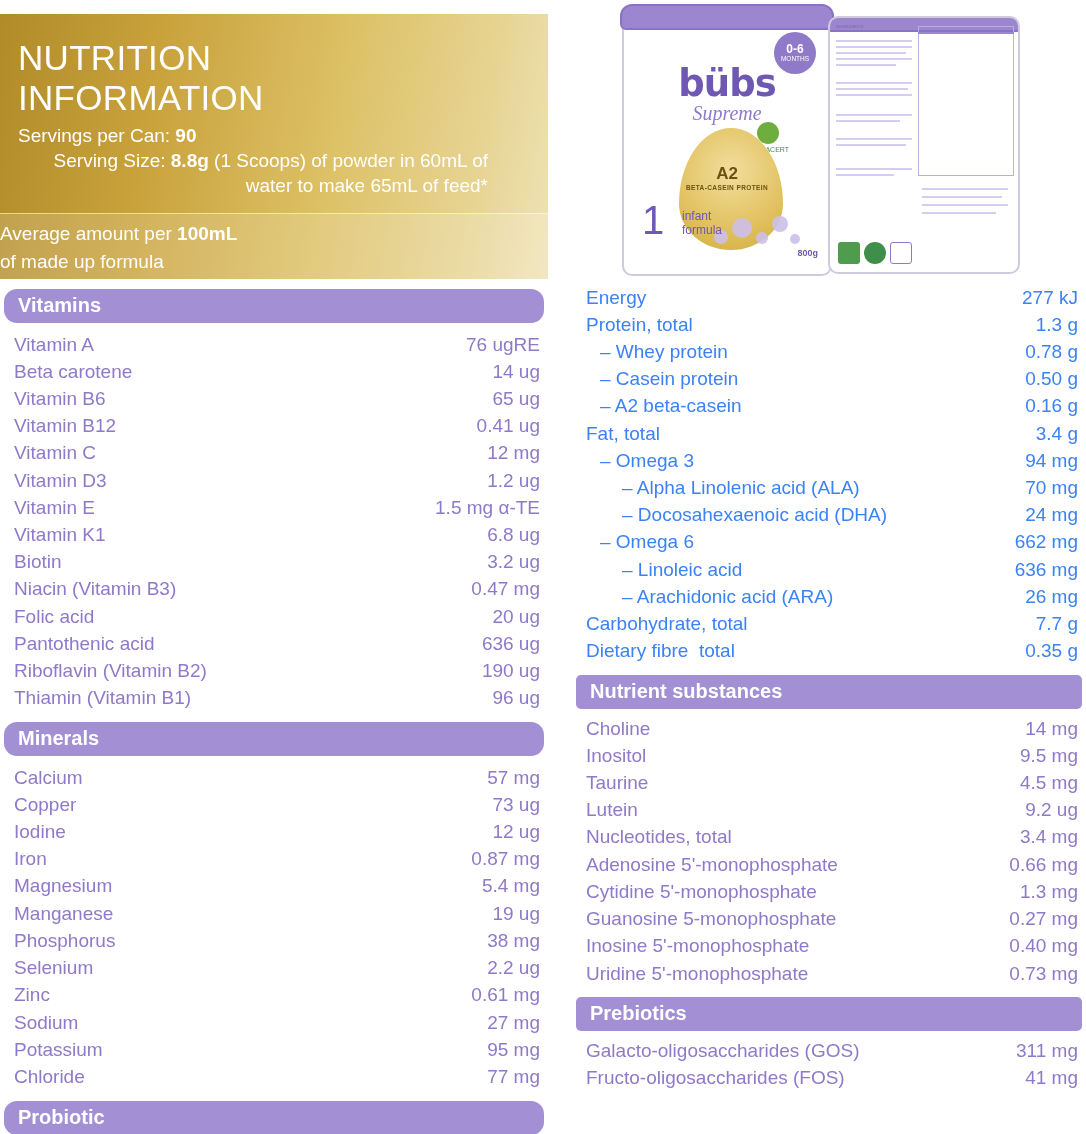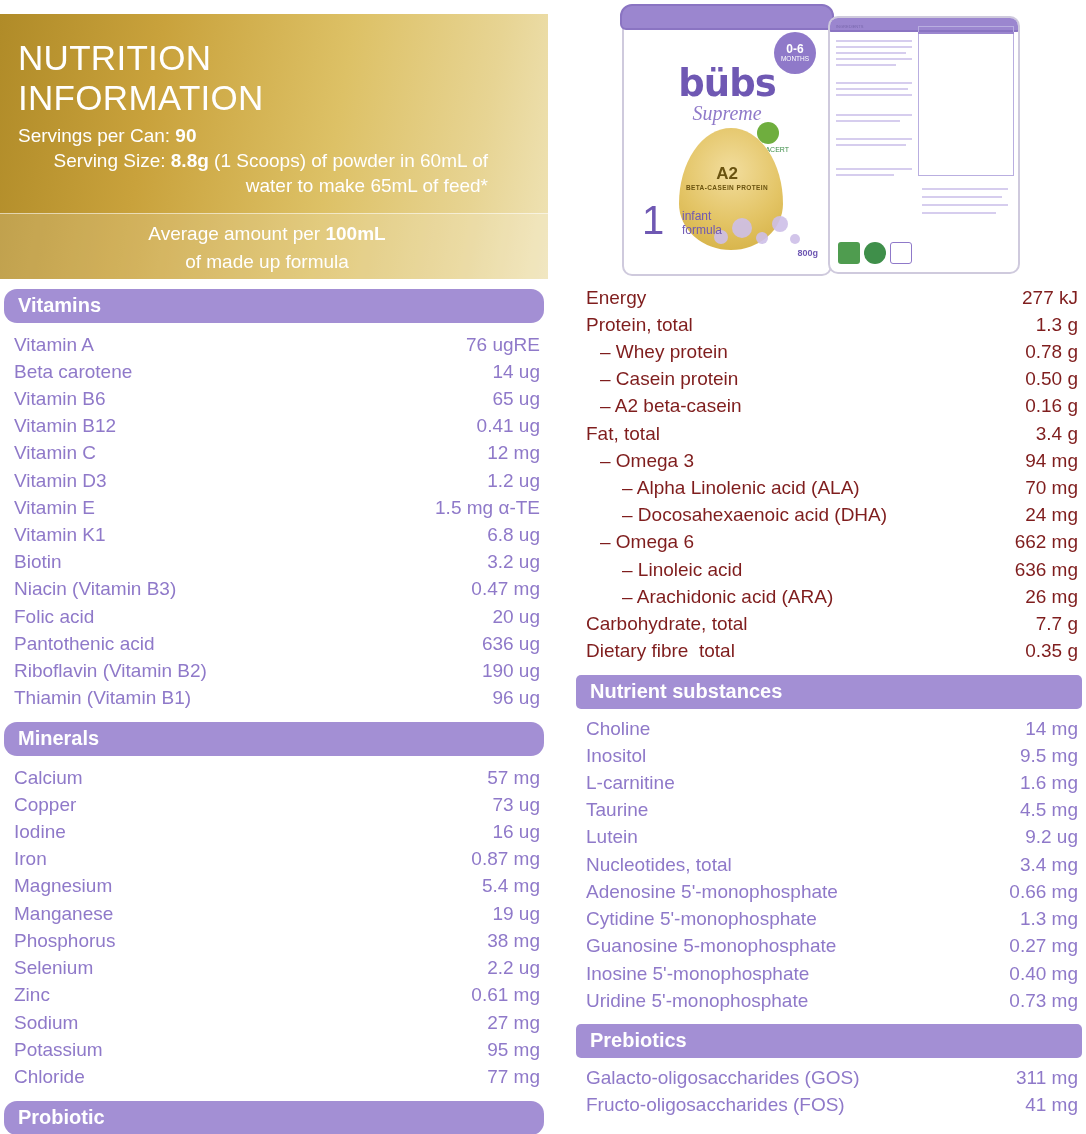--- a/index.html
+++ b/index.html
@@ -50,21 +50,21 @@
     line-height: 1.32;
     max-width: 470px;
     text-align: right;
   }
   .avg-band {
     position: absolute;
     left: 0; right: 0; bottom: 0;
     height: 66px;
     background: rgba(255,255,255,0.16);
     border-top: 1px solid rgba(255,255,255,0.55);
-    text-align: center;
+    text-align: left;
     padding: 6px 14px 0 0;
     font-size: 19px;
     line-height: 1.45;
     color: #ffffff;
   }
   .avg-band b { font-weight: bold; }
 
   
   .sec-bar {
     background: #a38fd4;
@@ -84,21 +84,21 @@
     justify-content: space-between;
     align-items: baseline;
     font-size: 19px;
     line-height: 1.38;
     padding: 0.5px 0;
   }
   .row .label { white-space: pre; }
   .row .value { text-align: center; white-space: nowrap; padding-right: 4px; }
 
   .purple .label, .purple .value { color: #8f79c9; }
-  .gold .label, .gold .value { color: #7f1d1d; }
+  .gold .label, .gold .value { color: #3b82f6; }
 
   .indent1 .label { padding-left: 14px; }
   .indent2 .label { padding-left: 36px; }
 
   
   .right-col {
     position: absolute;
     left: 572px; top: 0px;
     width: 514px;
   }
@@ -321,21 +321,21 @@
         <div class="row purple">
           <span class="label">Calcium</span>
           <span class="value">57 mg</span>
         </div>
         <div class="row purple">
           <span class="label">Copper</span>
           <span class="value">73 ug</span>
         </div>
         <div class="row purple">
           <span class="label">Iodine</span>
-          <span class="value">16 ug</span>
+          <span class="value">12 ug</span>
         </div>
         <div class="row purple">
           <span class="label">Iron</span>
           <span class="value">0.87 mg</span>
         </div>
         <div class="row purple">
           <span class="label">Magnesium</span>
           <span class="value">5.4 mg</span>
         </div>
         <div class="row purple">
@@ -502,24 +502,20 @@
     <div class="right-rows" id="nutrient-rows">
         <div class="row purple">
           <span class="label">Choline</span>
           <span class="value">14 mg</span>
         </div>
         <div class="row purple">
           <span class="label">Inositol</span>
           <span class="value">9.5 mg</span>
         </div>
         <div class="row purple">
-          <span class="label">L-carnitine</span>
-          <span class="value">1.6 mg</span>
-        </div>
-        <div class="row purple">
           <span class="label">Taurine</span>
           <span class="value">4.5 mg</span>
         </div>
         <div class="row purple">
           <span class="label">Lutein</span>
           <span class="value">9.2 ug</span>
         </div>
         <div class="row purple">
           <span class="label">Nucleotides, total</span>
           <span class="value">3.4 mg</span>

